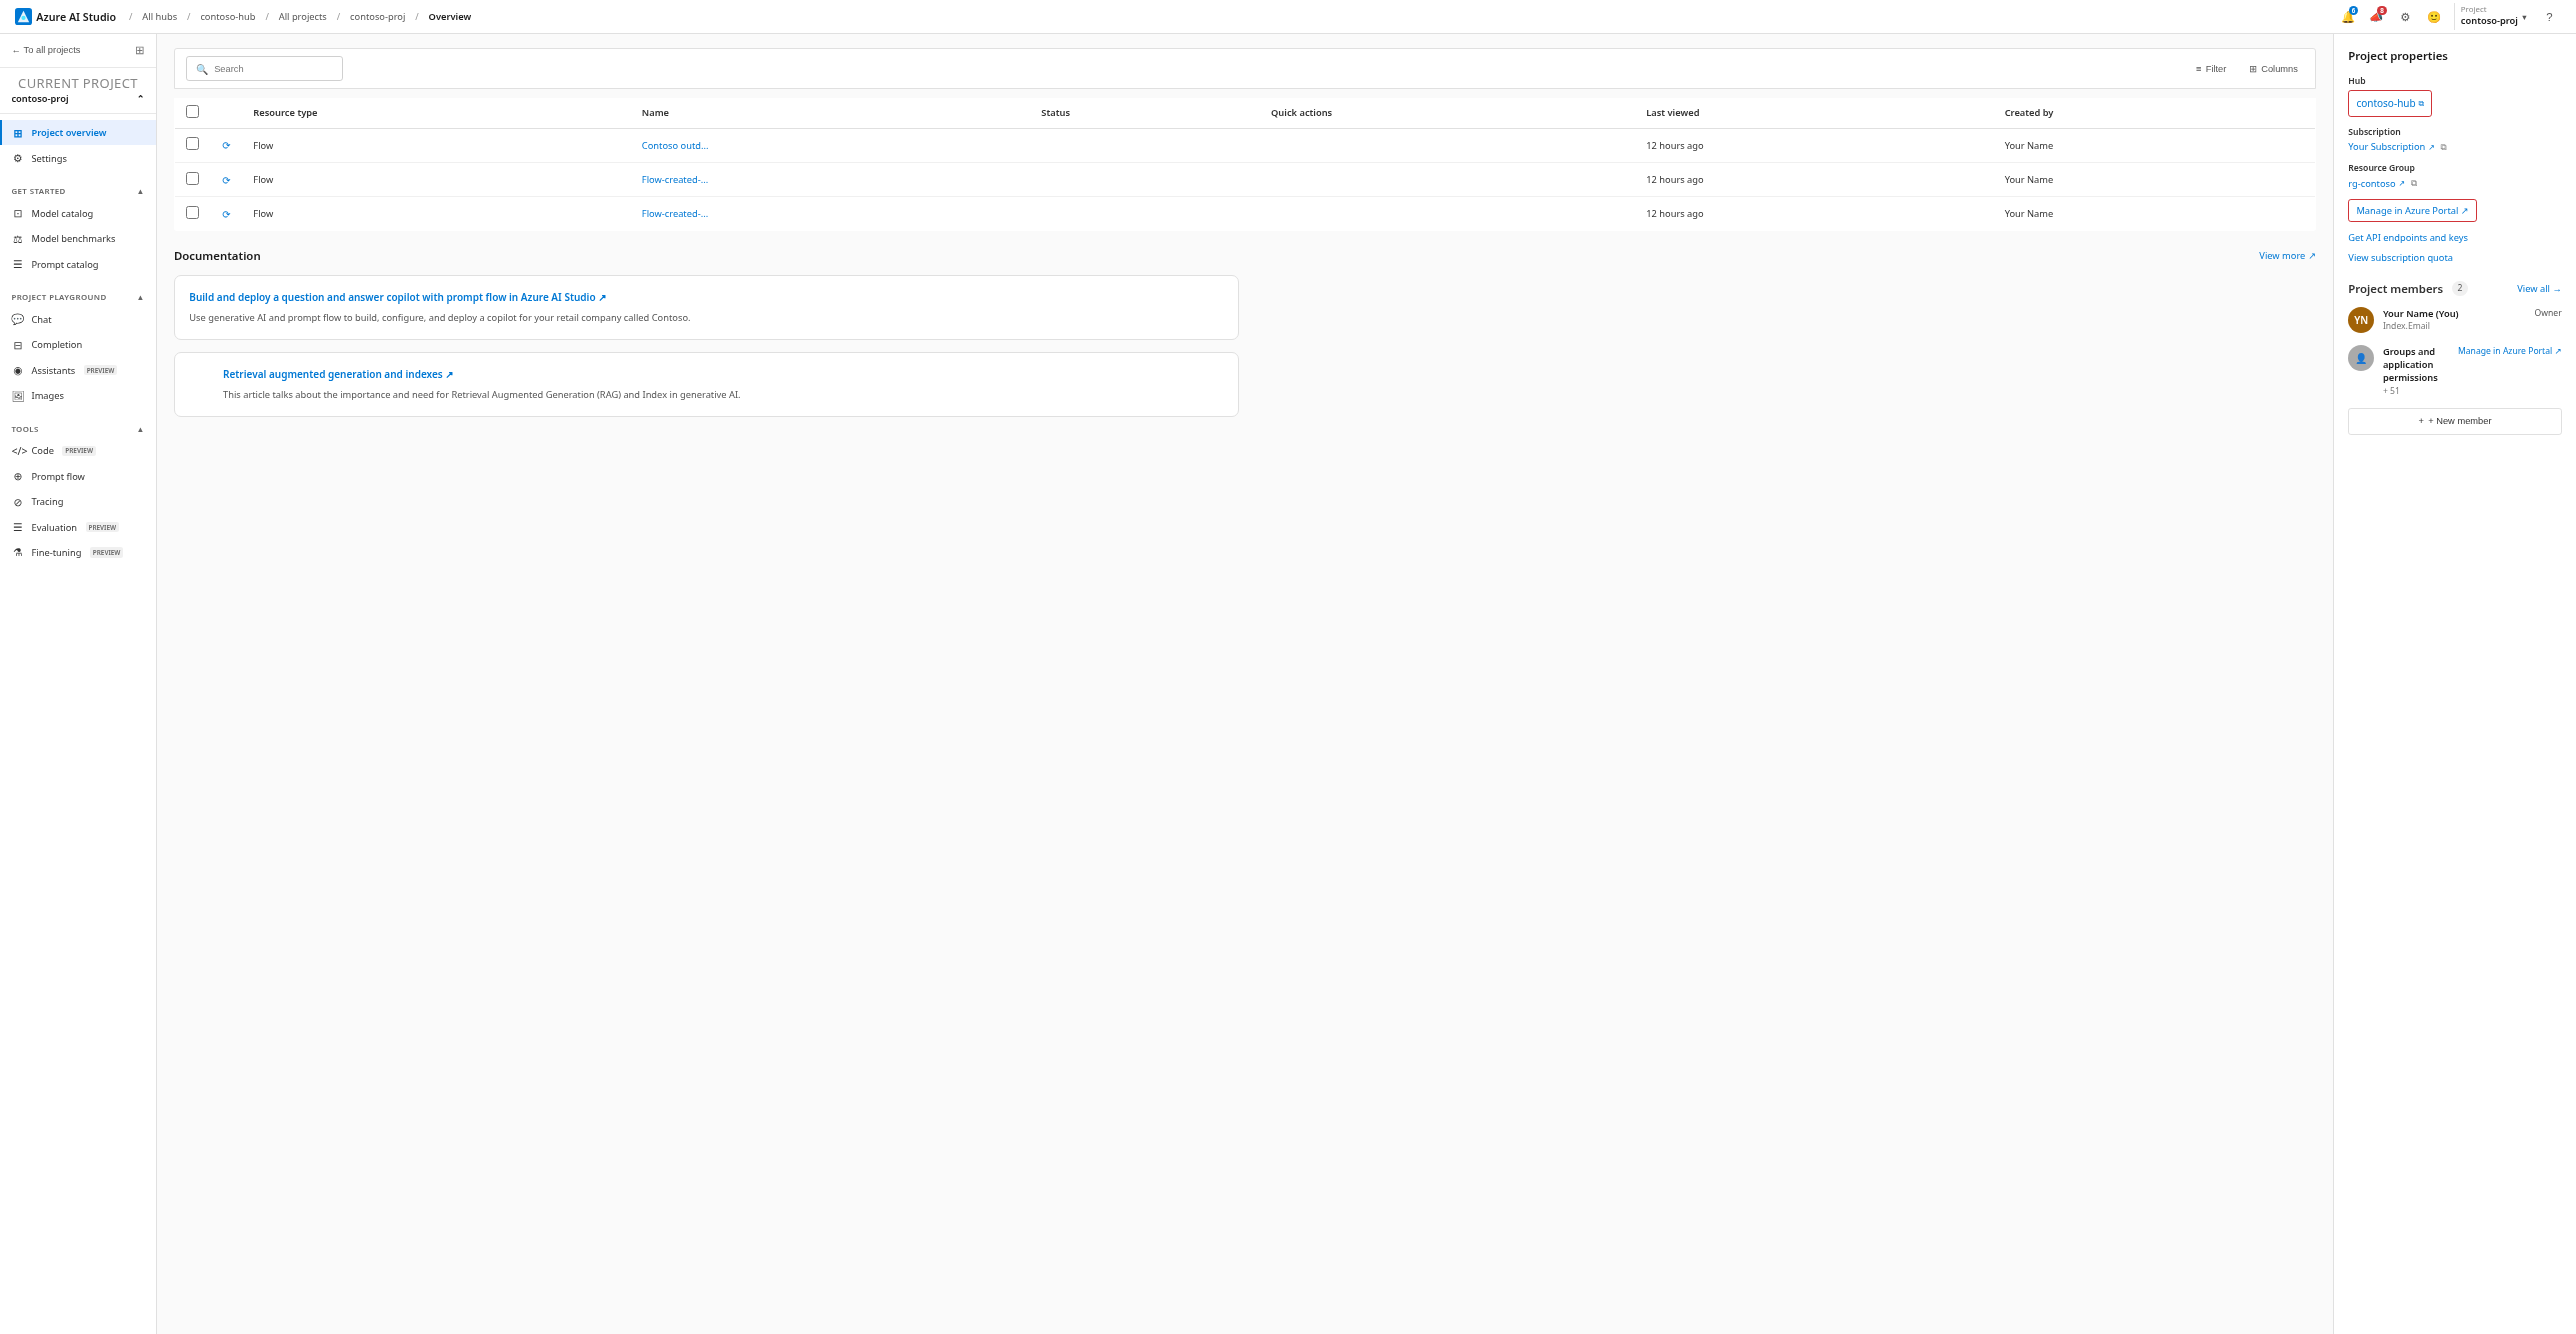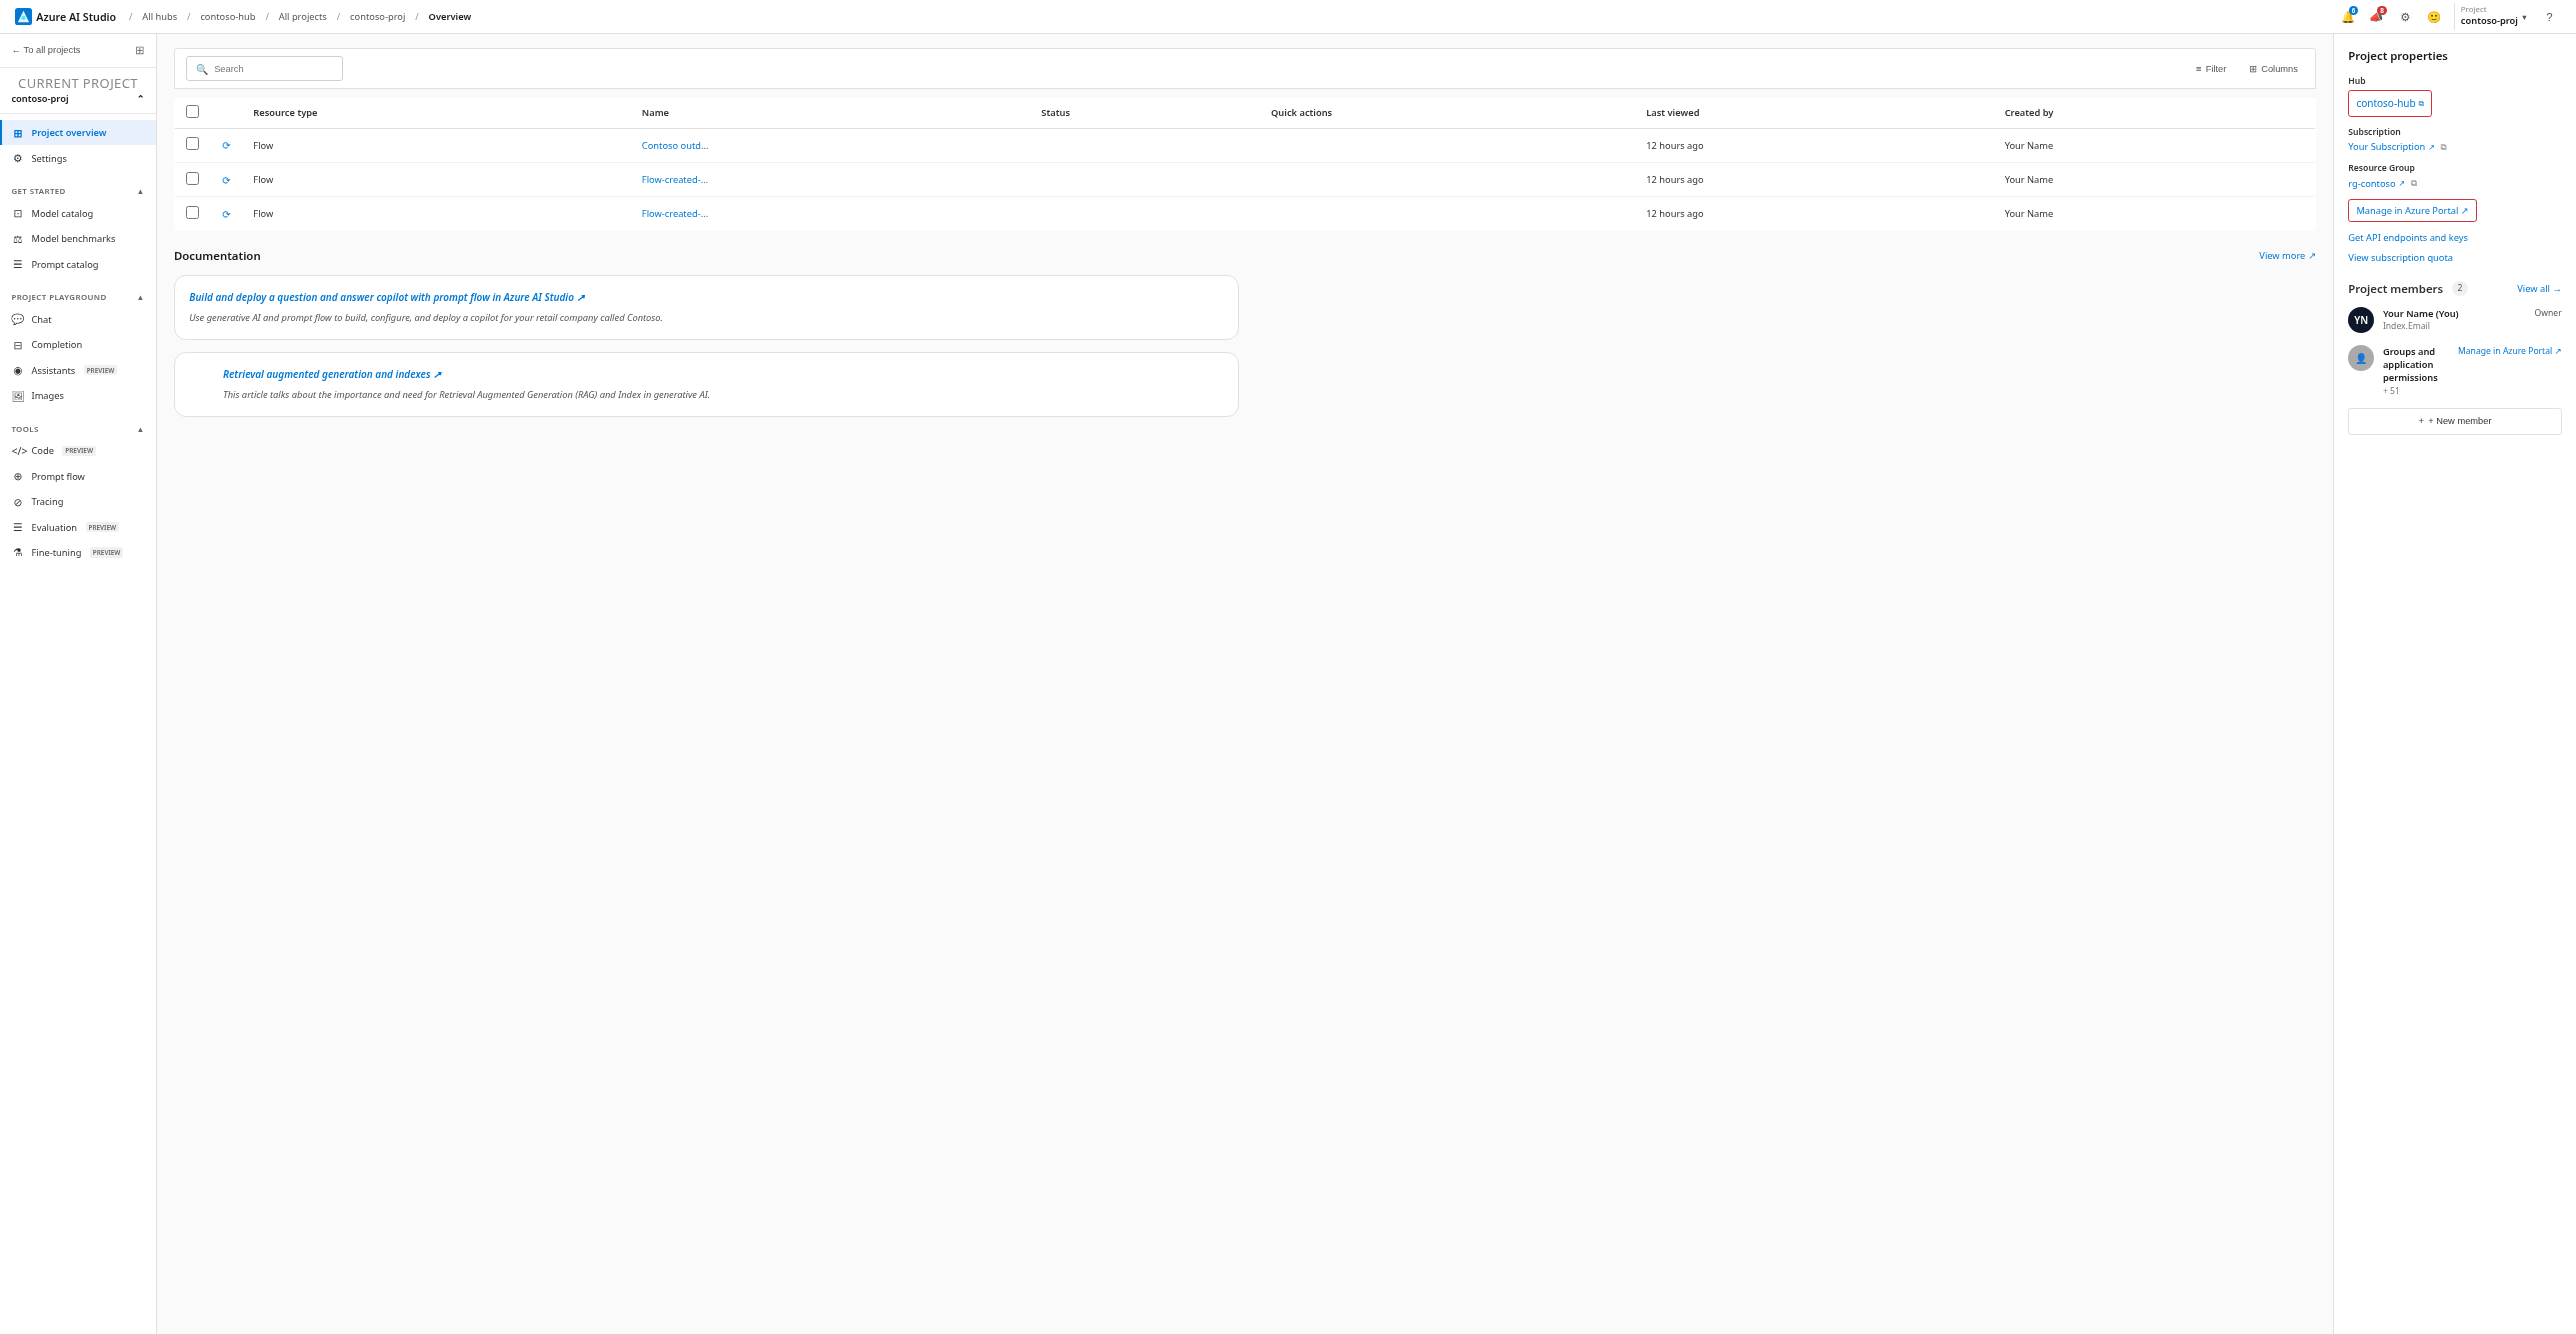--- a/index.html
+++ b/index.html
@@ -297,24 +297,23 @@
     }
 
     .doc-cards {
       display: grid;
       grid-template-columns: 1fr 1fr;
       gap: 11.4px;
     }
     .doc-card {
       background: #fff;
       border: 0.7px solid #e0e0e0;
-      border-radius: 12px;
+      border-radius: 7px;
       padding: 14.3px;
       cursor: pointer;
-      font-style: italic;
     }
     .doc-card-title {
       color: #0078d4;
       font-size: 10px;
       font-weight: 600;
       margin-bottom: 7.1px;
       line-height: 1.4;
     }
     .doc-card-desc { font-size: 9.3px; color: #555; line-height: 1.5; }
 
@@ -405,21 +404,21 @@
     .member-row {
       display: flex;
       align-items: flex-start;
       gap: 8.6px;
       margin-bottom: 11.4px;
     }
     .member-avatar {
       width: 26px;
       height: 26px;
       border-radius: 50%;
-      background: #0f172a;
+      background: #a16207;
       display: flex;
       align-items: center;
       justify-content: center;
       color: #fff;
       font-size: 10px;
       font-weight: 600;
       flex-shrink: 0;
     }
     .member-avatar.gray { background: #aaa; }
     .member-info { flex: 1; }

